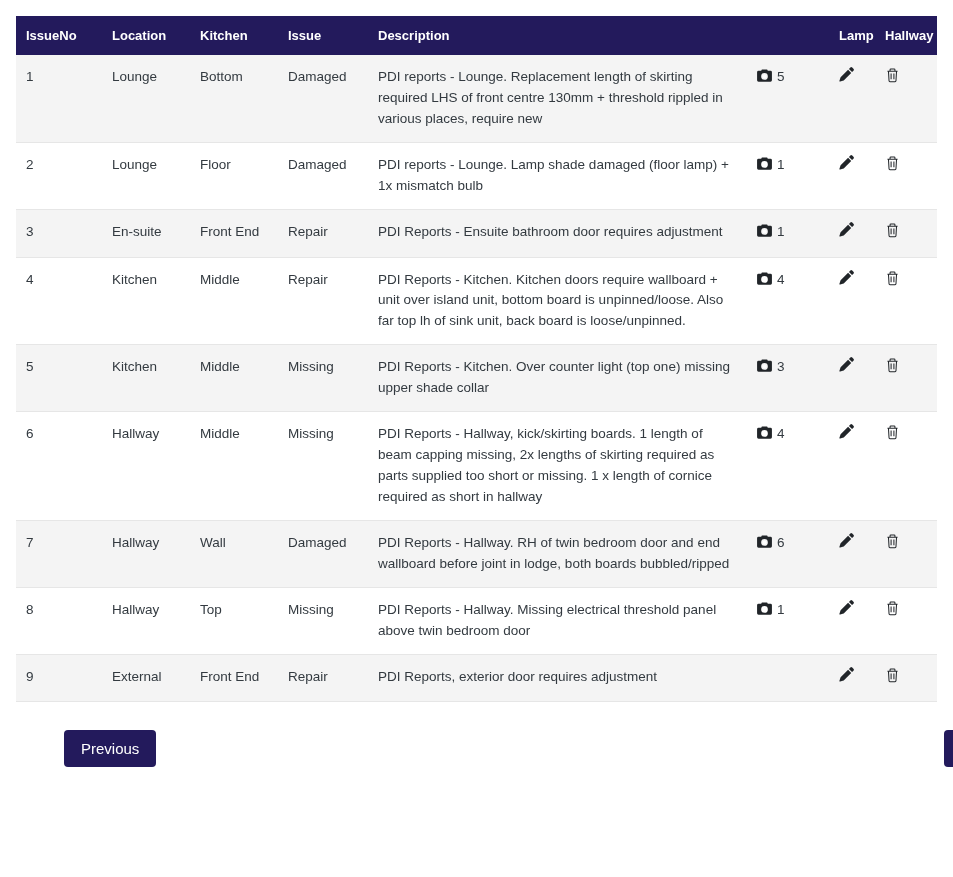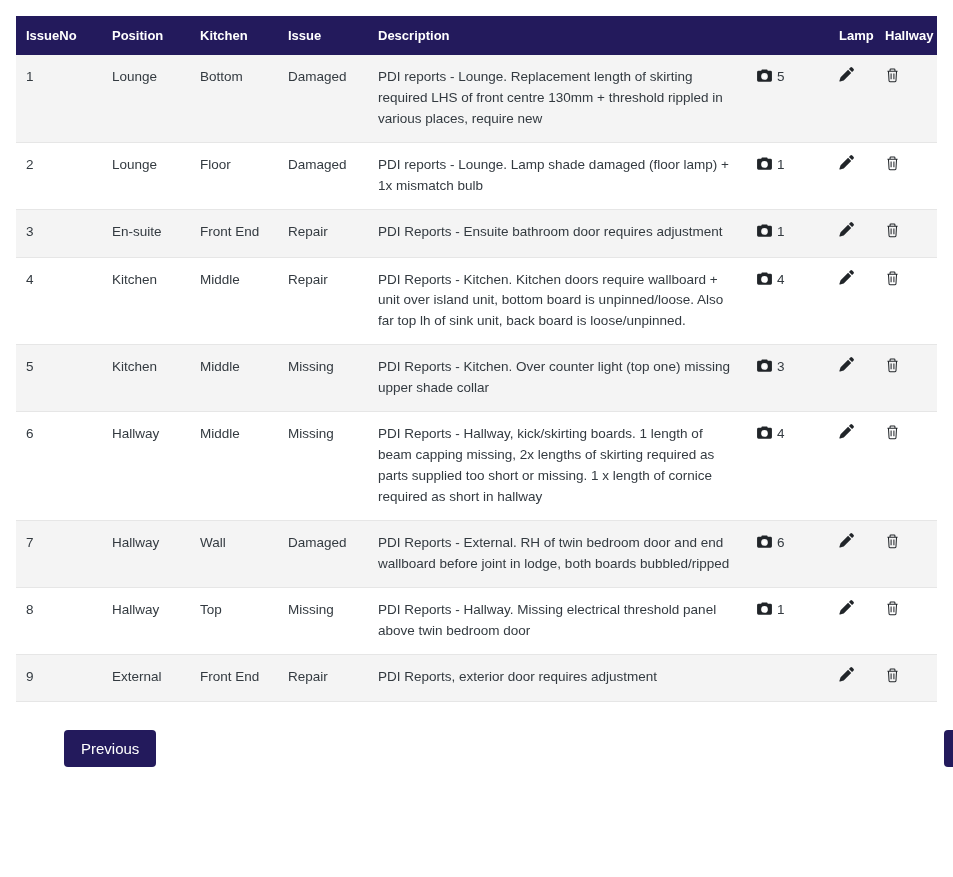--- a/index.html
+++ b/index.html
@@ -108,21 +108,21 @@
       <col class="col-position">
       <col class="col-issue">
       <col class="col-description">
       <col class="col-photos">
       <col class="col-edit">
       <col class="col-delete">
     </colgroup>
     <thead>
       <tr>
         <th>IssueNo</th>
-        <th>Position</th>
+        <th>Location</th>
         <th>Kitchen</th>
         <th>Issue</th>
         <th>Description</th>
         <th></th>
         <th>Lamp</th>
         <th>Hallway</th>
       </tr>
     </thead>
     <tbody id="issues-body">
         <tr>
@@ -225,21 +225,21 @@
               </svg></button></td>
           <td class="cell-action"><button class="icon-btn"><svg width="15" height="16" viewBox="0 0 16 17" aria-hidden="true">
                 <path fill="none" stroke="#212529" stroke-width="1.1" d="M2.6 4.4 h10.8 M6.2 2 h3.6 a0.8 0.8 0 0 1 0.8 0.8 v1.6 h-5.2 v-1.6 a0.8 0.8 0 0 1 0.8 -0.8 Z M3.7 4.4 l0.6 10.3 a1 1 0 0 0 1 0.95 h5.4 a1 1 0 0 0 1 -0.95 l0.6 -10.3 M6.5 7 v6 M9.5 7 v6"></path>
               </svg></button></td>
         </tr>
         <tr>
           <td class="cell-issueno">7</td>
           <td class="cell-location">Hallway</td>
           <td class="cell-position">Wall</td>
           <td class="cell-issue">Damaged</td>
-          <td class="cell-description">PDI Reports - External. RH of twin bedroom door and end wallboard before joint in lodge, both boards bubbled/ripped</td>
+          <td class="cell-description">PDI Reports - Hallway. RH of twin bedroom door and end wallboard before joint in lodge, both boards bubbled/ripped</td>
           <td class="cell-photos"><span class="cam-icon"><svg width="15" height="13" viewBox="0 0 16 14" aria-hidden="true">
                 <path fill="#212529" d="M5.2 0.6 L4.4 2 H1.6 A1.6 1.6 0 0 0 0 3.6 V12 A1.6 1.6 0 0 0 1.6 13.6 H14.4 A1.6 1.6 0 0 0 16 12 V3.6 A1.6 1.6 0 0 0 14.4 2 H11.6 L10.8 0.6 Z M8 4.4 A3.6 3.6 0 1 1 8 11.6 A3.6 3.6 0 0 1 8 4.4 Z"></path>
                 <circle cx="8" cy="8" r="2.2" fill="#ffffff"></circle>
               </svg></span><span>6</span></td>
           <td class="cell-action"><button class="icon-btn"><svg width="15" height="15" viewBox="0 0 16 16" aria-hidden="true">
                 <path fill="#212529" d="M12.1 0.6 a1.4 1.4 0 0 1 2 0 l1.3 1.3 a1.4 1.4 0 0 1 0 2 L13.9 5.4 L10.6 2.1 Z M9.7 3 L13 6.3 L5 14.3 L1.2 15.5 a0.6 0.6 0 0 1-0.75-0.75 L1.7 11 Z"></path>
               </svg></button></td>
           <td class="cell-action"><button class="icon-btn"><svg width="15" height="16" viewBox="0 0 16 17" aria-hidden="true">
                 <path fill="none" stroke="#212529" stroke-width="1.1" d="M2.6 4.4 h10.8 M6.2 2 h3.6 a0.8 0.8 0 0 1 0.8 0.8 v1.6 h-5.2 v-1.6 a0.8 0.8 0 0 1 0.8 -0.8 Z M3.7 4.4 l0.6 10.3 a1 1 0 0 0 1 0.95 h5.4 a1 1 0 0 0 1 -0.95 l0.6 -10.3 M6.5 7 v6 M9.5 7 v6"></path>
               </svg></button></td>

